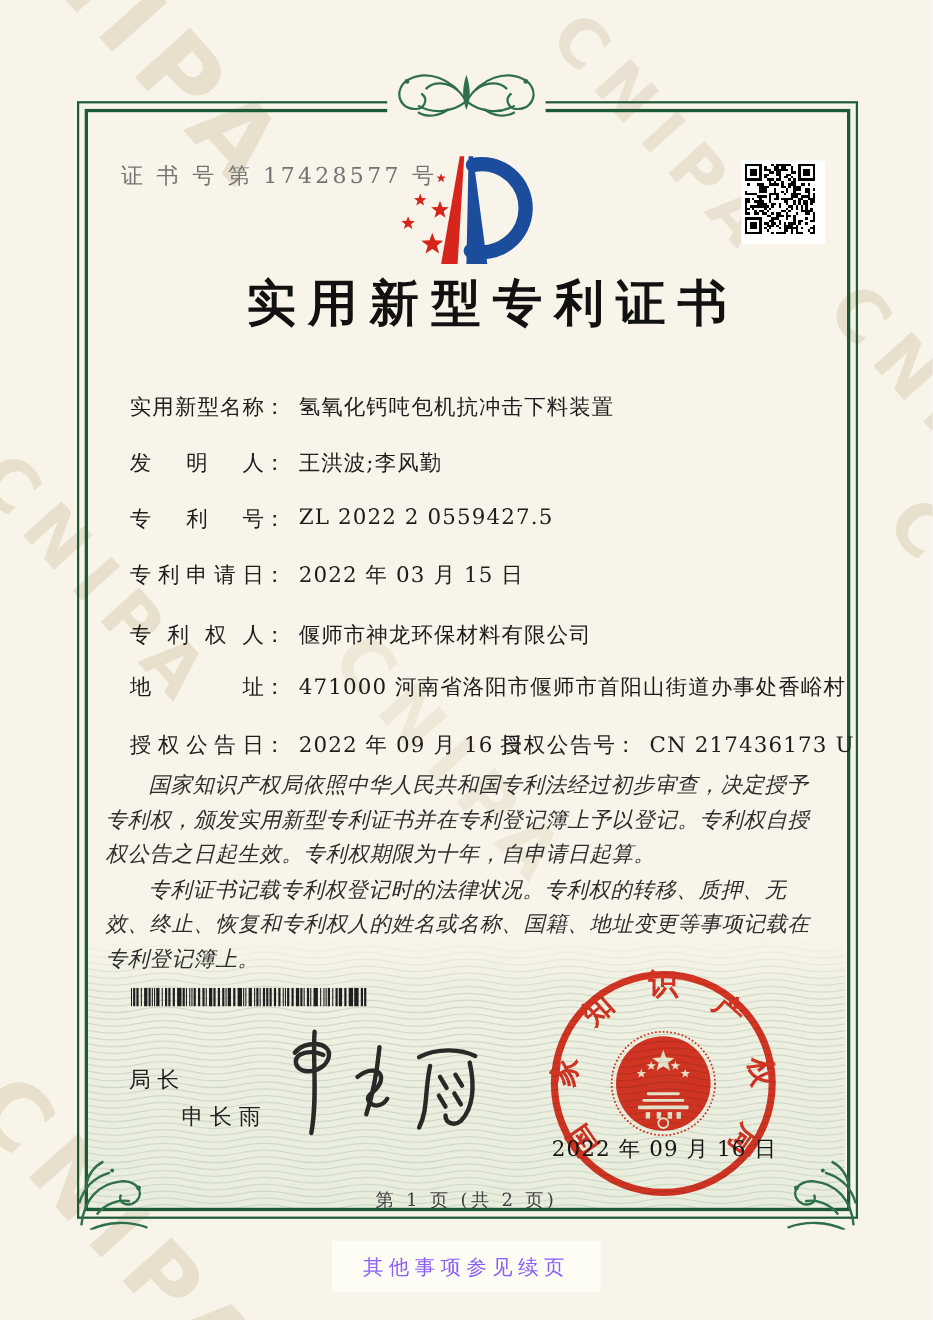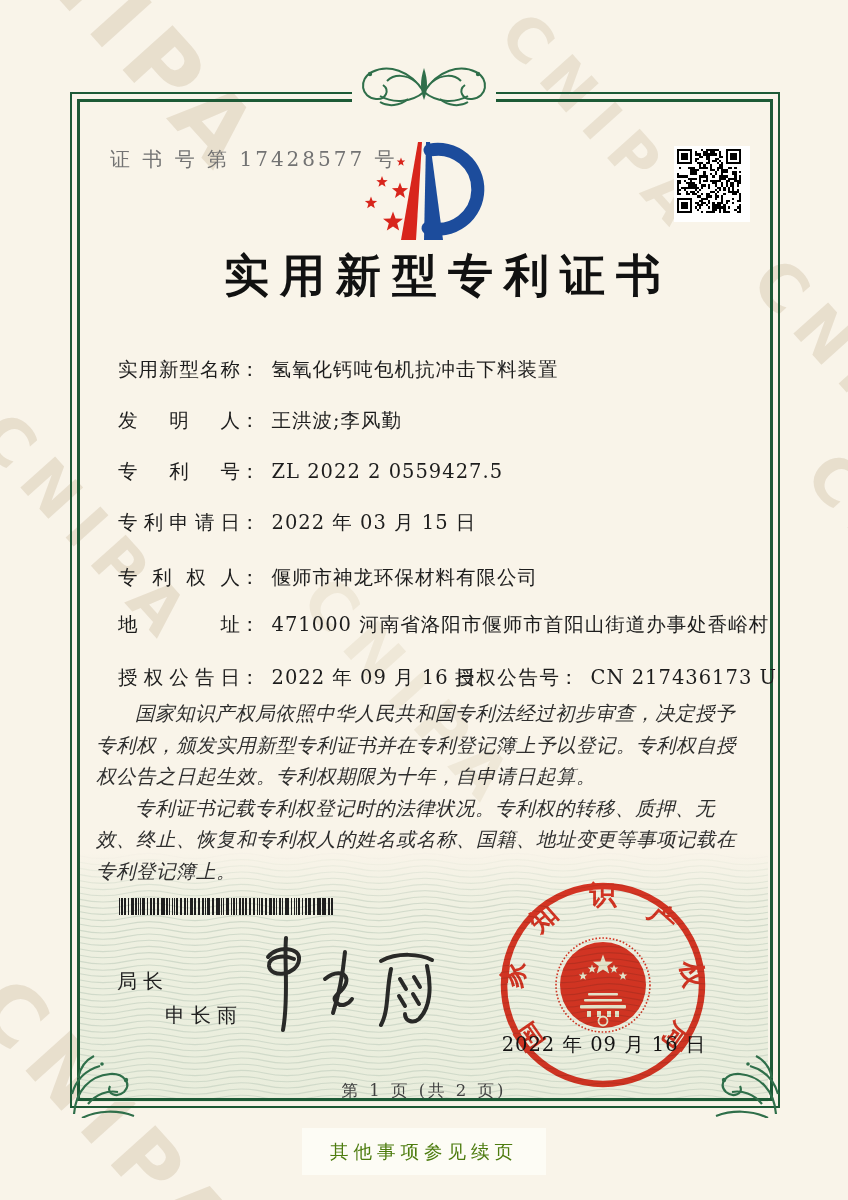--- a/index.html
+++ b/index.html
@@ -34,21 +34,21 @@
   .corner-bl{left:62px;top:1026px;}
   .corner-br{left:696px;top:1026px;transform:scaleX(-1);}
 
   .cert-no{position:absolute;left:110px;top:146px;font-size:20px;letter-spacing:3px;color:#737373;z-index:6;}
   .logo{position:absolute;left:344px;top:134px;z-index:6;}
   .qr{position:absolute;left:674px;top:146px;width:70px;height:70px;background:#fff;padding:3px;z-index:6;}
   .title{position:absolute;left:0;right:0;top:246px;text-align:center;font-size:45px;font-weight:bold;
       letter-spacing:11px;color:#111;z-index:6;padding-left:48px;}
 
   .fields{position:absolute;left:118px;top:356px;width:600px;z-index:6;font-size:19.5px;color:#1d1d1d;}
-  .frow{position:absolute;left:0;display:flex;align-items:center;white-space:nowrap;}
+  .frow{position:absolute;left:0;display:flex;align-items:flex-start;white-space:nowrap;}
   .flabel{display:inline-block;width:122px;text-align:justify;text-align-last:justify;letter-spacing:0;}
   .fcolon{display:inline-block;}
   .fvalue{margin-left:12px;letter-spacing:1px;}
   .gpair2{position:absolute;left:337px;top:0;display:flex;align-items:baseline;white-space:nowrap;}
   .gpair2 .flabel{width:104px;}
 
   .body-text{position:absolute;left:96px;top:698px;width:658px;z-index:6;}
   .body-text p{margin:0;font-size:19.5px;line-height:31.5px;text-indent:2em;color:#2e2e2e;
       font-style:italic;letter-spacing:.5px;}
 
@@ -59,21 +59,21 @@
       font-family:"DejaVu Sans","Liberation Sans",sans-serif;margin-left:48px;}
   .signature{position:absolute;left:248px;top:930px;z-index:6;}
 
   .seal{position:absolute;left:499px;top:881px;z-index:7;mix-blend-mode:multiply;opacity:.95;}
   .seal-date{position:absolute;left:498px;top:1031px;width:212px;text-align:center;font-size:19.5px;
       color:#141414;letter-spacing:1px;z-index:8;white-space:nowrap;}
 
   .page-info{position:absolute;left:0;right:0;top:1080px;text-align:center;font-size:16.5px;
       letter-spacing:3px;color:#404040;z-index:6;}
   .note-box{position:absolute;left:50%;transform:translateX(-50%);top:1128px;background:#fdfcf5;
-      padding:11px 28px;font-size:18.5px;letter-spacing:5px;color:#4d7c0f;z-index:6;white-space:nowrap;}
+      padding:11px 28px;font-size:18.5px;letter-spacing:5px;color:#8b5cf6;z-index:6;white-space:nowrap;}
 </style>
 </head>
 <body>
 
 <div class="page">
 
   <div class="wm wm1">CNIPA</div>
   <div class="wm wm2">CNIPA</div>
   <div class="wm wm3">CNIPA</div>
   <div class="wm wm4">CNIPA</div>

